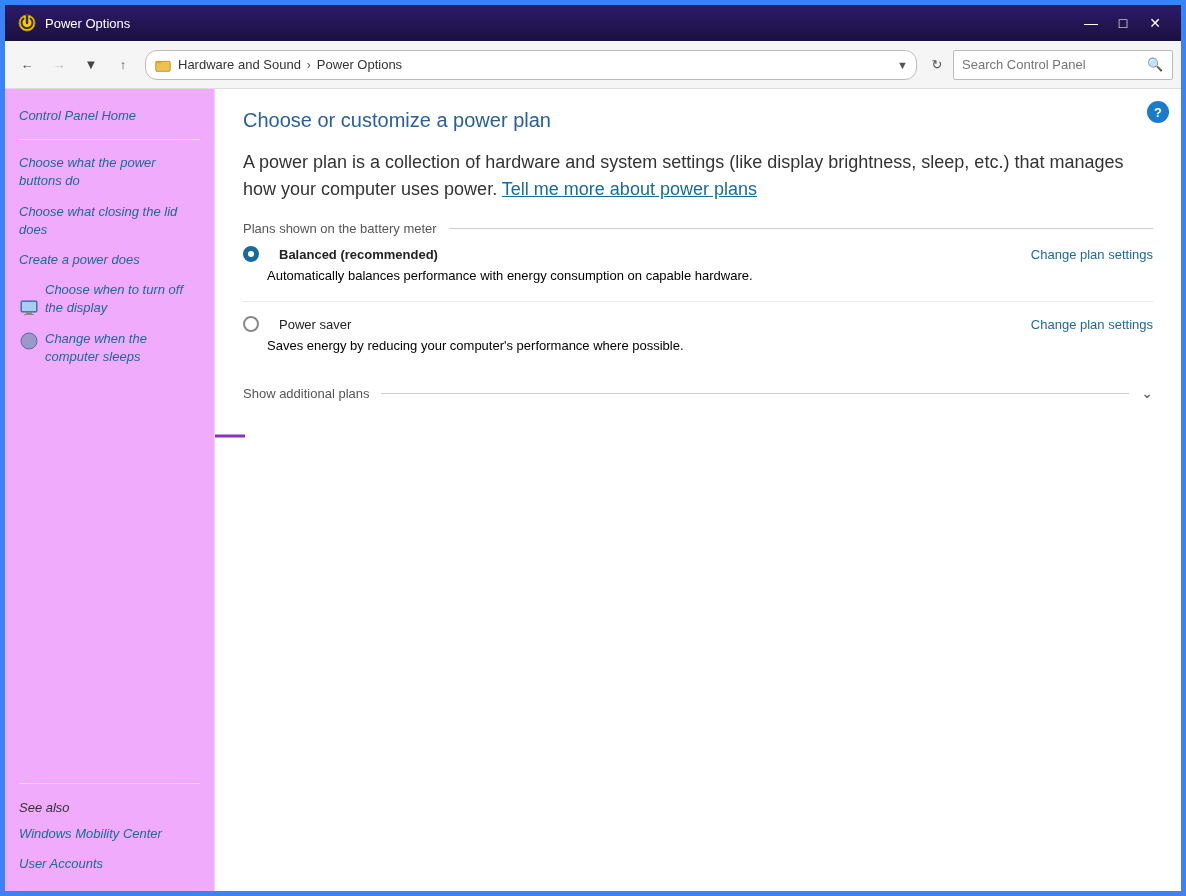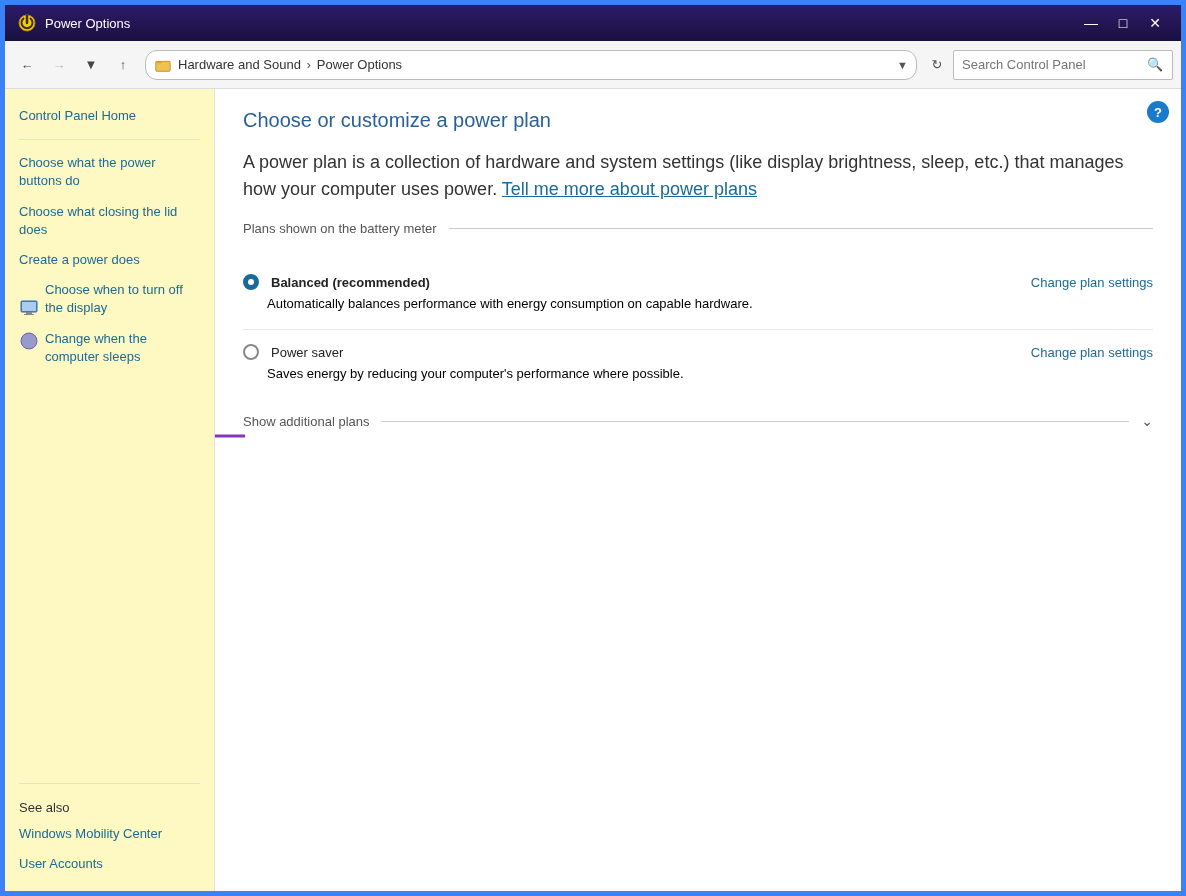--- a/index.html
+++ b/index.html
@@ -50,22 +50,22 @@
       padding: 0 8px; gap: 4px; background: #fff; border-radius: 2px;
     }
     .search-input { border: none; outline: none; flex: 1; font-size: 13px; color: #555; background: transparent; }
     .search-icon { color: #555; font-size: 13px; }
 
     
     .main-layout { display: flex; flex: 1; overflow: hidden; }
 
     
     .sidebar {
-      width: 210px; background: #fef9c3; border-right: 1px solid #e0e0e0;
-      padding: 12px 0; flex-shrink: 0; display: flex; flex-direction: column;
+      width: 210px; background: #f0abfc; border-right: 1px solid #e0e0e0;
+      padding: 12px 0; flex-shrink: 0; display: flex; flex-direction: column; font-style: italic;
     }
     .sidebar-link {
       display: flex; align-items: flex-start; gap: 6px; padding: 6px 14px;
       color: #1a6a9a; text-decoration: none; font-size: 13px; line-height: 1.4;
       cursor: pointer;
     }
     .sidebar-link.no-icon { padding-left: 14px; }
     .sidebar-link-icon { width: 20px; height: 20px; flex-shrink: 0; margin-top: 1px; }
     .sidebar-divider { height: 1px; background: #e0e0e0; margin: 8px 14px; }
 
@@ -79,29 +79,29 @@
       background: #1a7acc; border: none; border-radius: 50%; color: #fff;
       font-size: 13px; font-weight: bold; cursor: pointer; display: flex; align-items: center; justify-content: center;
     }
 
     .page-title { font-size: 20px; color: #2a6099; margin-bottom: 17px; font-weight: 300; }
     .page-description { font-size: 18px; color: #333; line-height: 1.5; margin-bottom: 6px; }
     .page-description a { color: #1a6a9a; text-decoration: underline; cursor: pointer; }
 
     
     .plans-section-header {
-      display: flex; align-items: center; gap: 12px; margin: 18px 0 28px 0; color: #555; font-size: 13px;
+      display: flex; align-items: center; gap: 12px; margin: 18px 0 0 0; color: #555; font-size: 13px;
     }
     .plans-section-header::after {
       content: ''; flex: 1; height: 1px; background: #ccc;
     }
 
     .plan-item { padding: 10px 0 14px 0; }
     .plan-header { display: flex; align-items: center; justify-content: space-between; margin-bottom: 6px; }
-    .plan-radio-label { display: flex; align-items: flex-end; gap: 12px; cursor: pointer; }
+    .plan-radio-label { display: flex; align-items: flex-end; gap: 20px; cursor: pointer; }
     .plan-radio {
       width: 16px; height: 16px; border-radius: 50%; border: 2px solid #1a6a9a;
       display: flex; align-items: center; justify-content: center; flex-shrink: 0;
     }
     .plan-radio.selected { background: #1a6a9a; }
     .plan-radio.selected::after { content: ''; width: 6px; height: 6px; border-radius: 50%; background: #fff; }
     .plan-radio.unselected { background: #fff; border-color: #888; }
     .plan-name { font-weight: 700; font-size: 13px; color: #222; }
     .plan-change-link { color: #1a6a9a; text-decoration: none; font-size: 13px; cursor: pointer; white-space: nowrap; }
     .plan-description { font-size: 13px; color: #000000; padding-left: 24px; }

